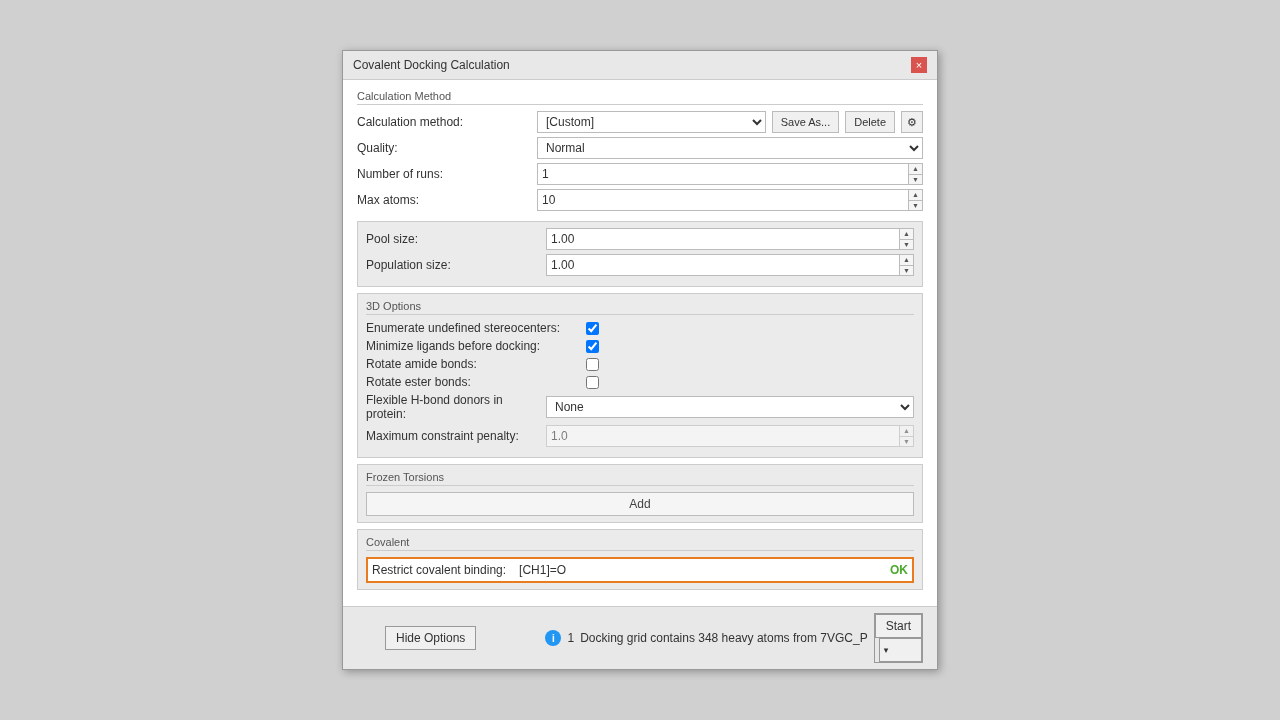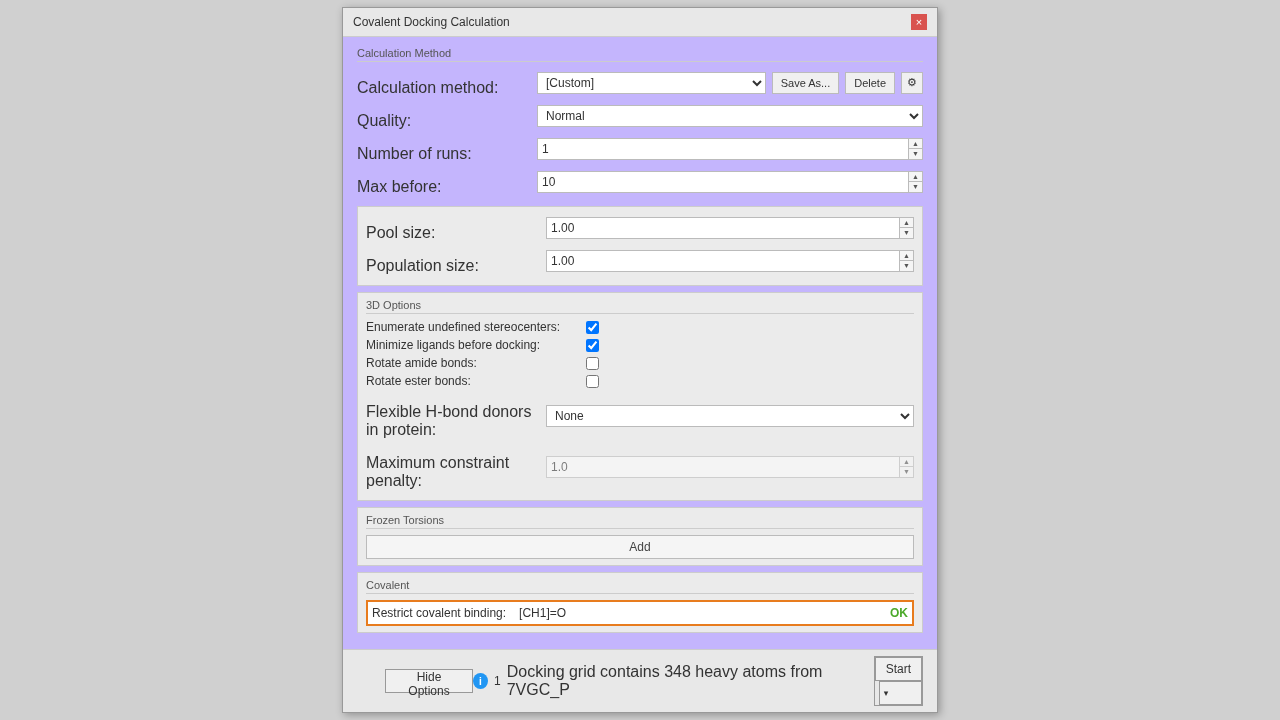--- a/index.html
+++ b/index.html
@@ -9,21 +9,21 @@
       font-size: 12px;
       display: flex;
       justify-content: center;
       align-items: center;
       width: 1280px;
       height: 720px;
       overflow: hidden;
     }
 
     .dialog {
-      background: #c4b5fd;
+      background: #ffffff;
       border: 1px solid #999;
       width: 596px;
       box-shadow: 2px 2px 8px rgba(0,0,0,0.3);
       position: relative;
     }
 
     .dialog-titlebar {
       background: #e8e8e8;
       border-bottom: 1px solid #ccc;
       padding: 6px 10px;
@@ -70,23 +70,22 @@
     .form-row {
       display: flex;
       align-items: center;
       margin-bottom: 4px;
       min-height: 22px;
     }
 
     .form-label {
       width: 180px;
       color: #333;
-      font-size: 16px;
+      font-size: 12px;
       flex-shrink: 0;
-      margin-top: 11px;
     }
 
     .form-control {
       flex: 1;
       display: flex;
       align-items: center;
       gap: 4px;
     }
 
     select, .spinbox {
@@ -275,21 +274,21 @@
       justify-content: center;
       font-weight: bold;
     }
 
     .info-count {
       font-size: 12px;
       color: #333;
     }
 
     .footer-msg {
-      font-size: 16px;
+      font-size: 12px;
       color: #333;
     }
 
     .btn-start {
       height: 24px;
       background: #f0f0f0;
       border: 1px solid #999;
       cursor: pointer;
       font-size: 12px;
       padding: 0 10px;
@@ -357,21 +356,21 @@
             <input class="spinbox-input" type="text" value="1" style="">
             <div class="spinbox-arrows">
               <button class="spin-up">▲</button>
               <button class="spin-down">▼</button>
             </div>
           </div>
         </div>
       </div>
 
       <div class="form-row">
-        <div class="form-label">Max before:</div>
+        <div class="form-label">Max atoms:</div>
         <div class="form-control">
           <div class="spinbox">
             <input class="spinbox-input" type="text" value="10" style="">
             <div class="spinbox-arrows">
               <button class="spin-up">▲</button>
               <button class="spin-down">▼</button>
             </div>
           </div>
         </div>
       </div>

